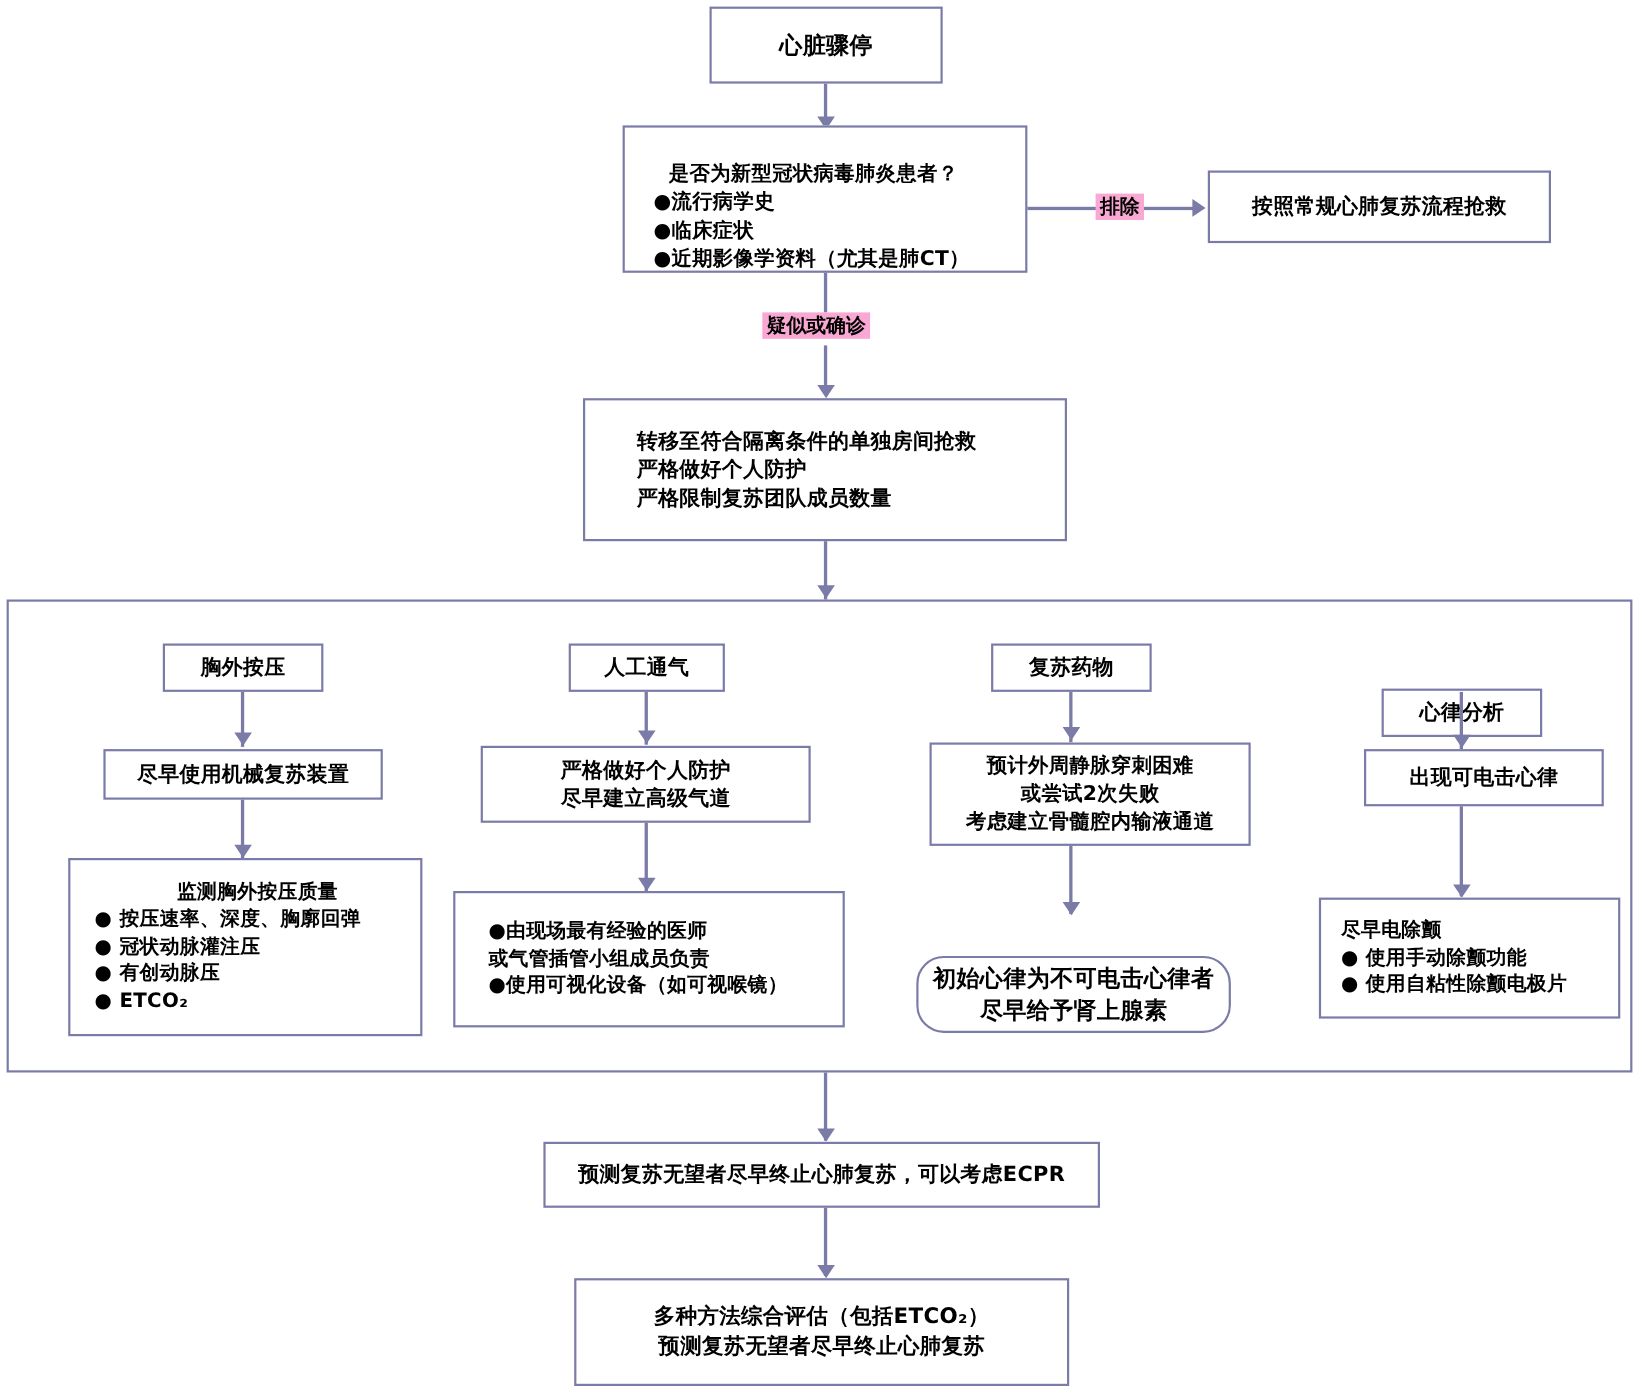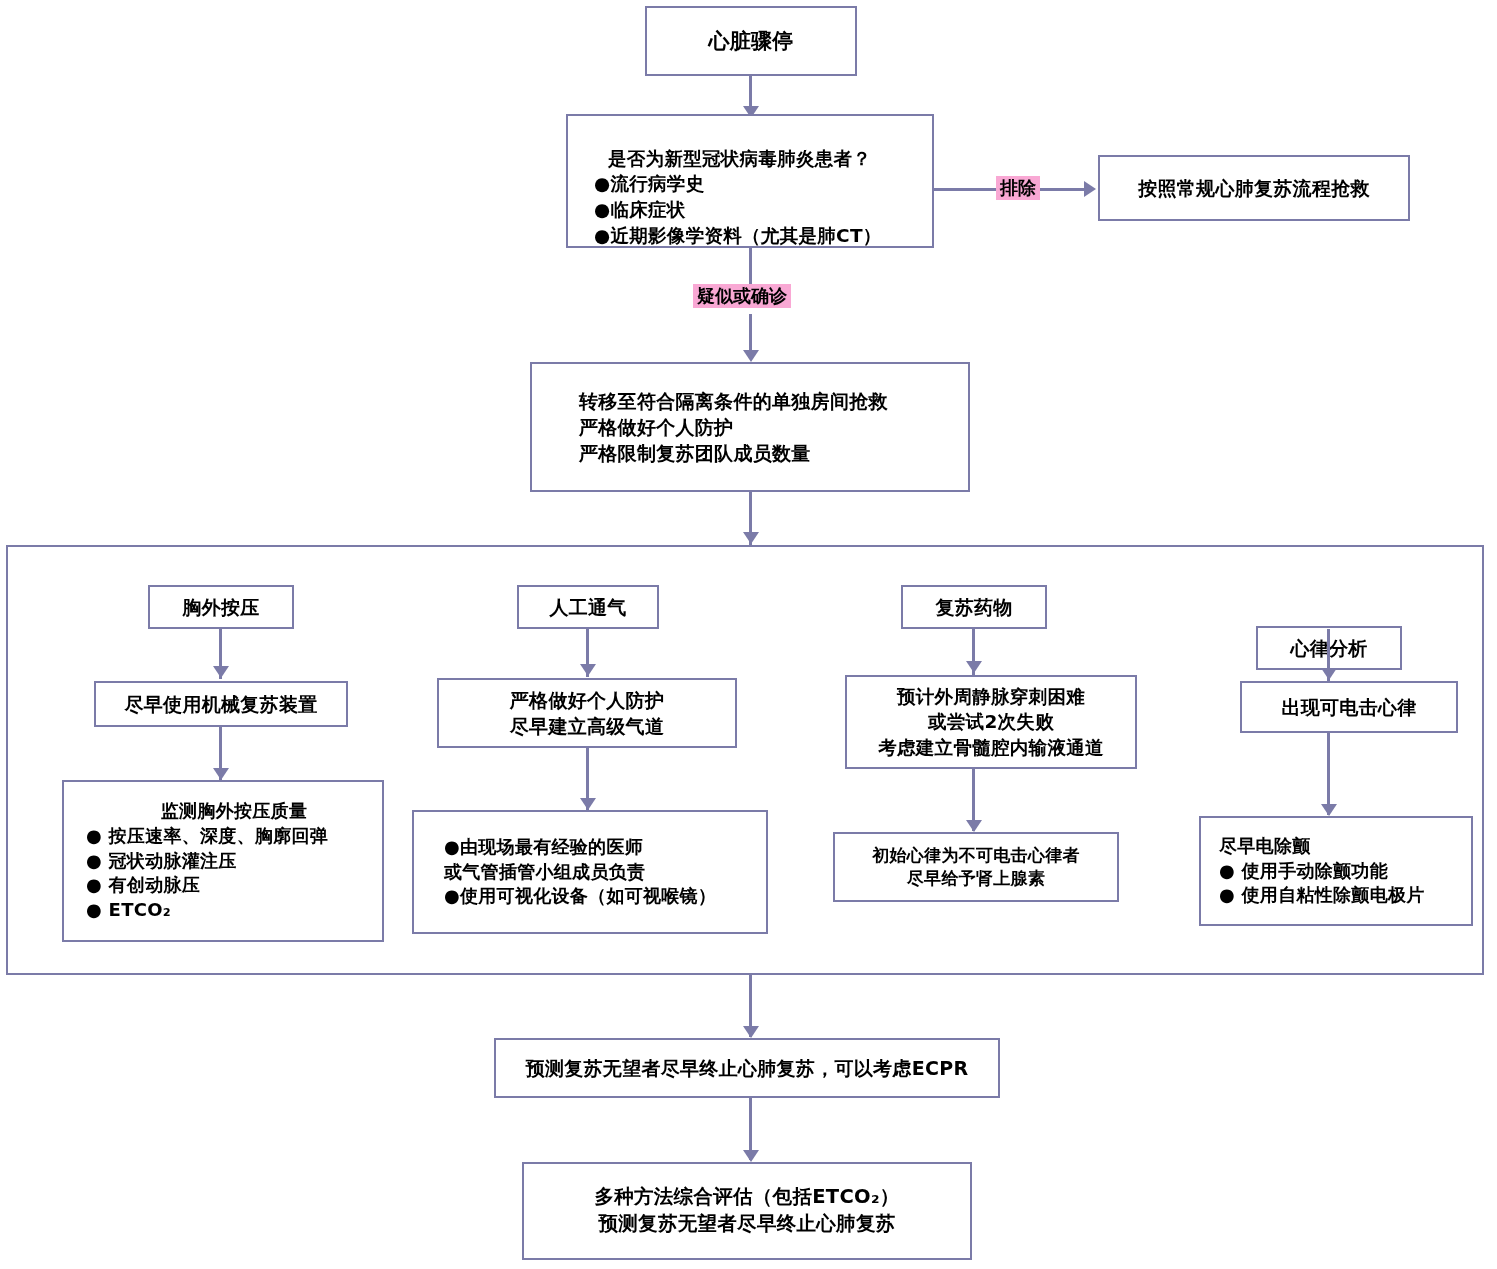--- a/index.html
+++ b/index.html
@@ -165,21 +165,21 @@
   <div class="arrow-down" style="left:966px;top:661px;"></div>
 
   <div class="box center" style="left:845px;top:675px;width:292px;height:94px;font-size:18.5px;">
     <span class="ln">预计外周静脉穿刺困难</span>
     <span class="ln">或尝试2次失败</span>
     <span class="ln">考虑建立骨髓腔内输液通道</span>
   </div>
   <div class="vline" style="left:972px;top:769px;width:3px;height:62px;"></div>
   <div class="arrow-down" style="left:966px;top:820px;"></div>
 
-  <div class="box center" style="left:833px;top:832px;width:286px;height:70px;font-size:17px;">
+  <div class="box center" style="left:833px;top:869px;width:286px;height:70px;font-size:21px;border-radius:25px;">
     <span class="ln">初始心律为不可电击心律者</span>
     <span class="ln">尽早给予肾上腺素</span>
   </div>
 
   <div class="box center" style="left:1256px;top:585px;width:146px;height:44px;font-size:19px;margin-top:41px;">
     <span class="ln">心律分析</span>
   </div>
   <div class="vline" style="left:1327px;top:629px;width:3px;height:52px;"></div>
   <div class="arrow-down" style="left:1321px;top:668px;"></div>
 

